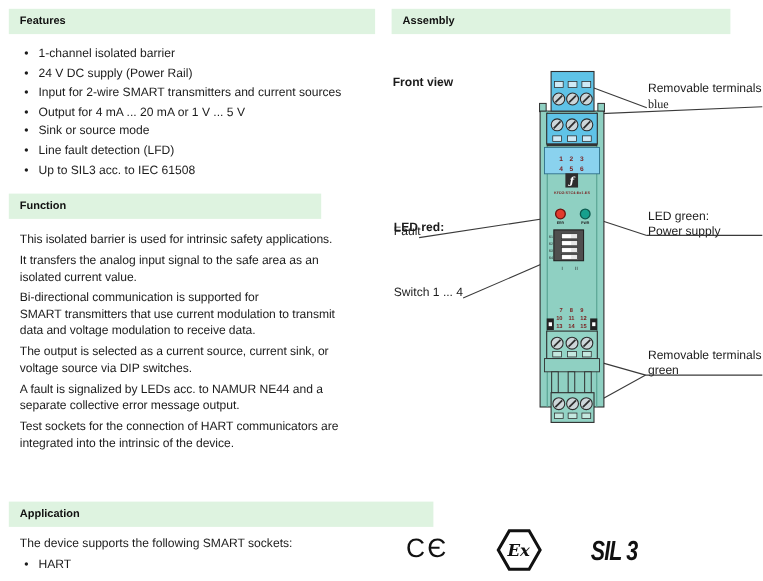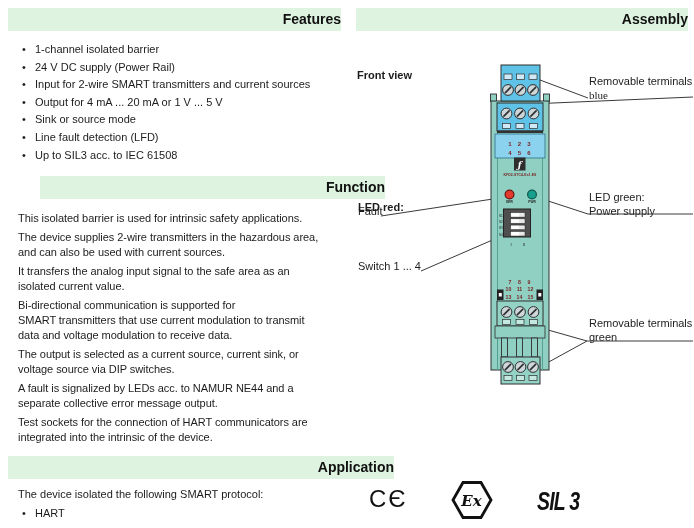--- a/index.html
+++ b/index.html
@@ -1,19 +1,19 @@
 <!DOCTYPE html>
 <html><head>
 <meta charset="utf-8">
 <style>
   html,body{margin:0;padding:0;background:#ffffff;}
   .page{position:relative;width:694px;height:528px;background:#fff;overflow:hidden;
         font-family:"Liberation Sans","DejaVu Sans",sans-serif;color:#1c1c1c;}
   .bar{position:absolute;height:23px;background:#def3e0;}
-  .bar .bar-title{display:block;font-weight:bold;font-size:14px;line-height:23px;padding-left:10px;color:#111;text-align:right;}
+  .bar .bar-title{display:block;font-weight:bold;font-size:10px;line-height:23px;padding-left:10px;color:#111;}
   .bullet-list{position:absolute;font-size:11px;}
   .bullet-item{position:relative;padding-left:13px;line-height:17.6px;white-space:nowrap;}
   .bullet-item::before{content:"\2022";position:absolute;left:0;top:0;}
   .paras{position:absolute;left:18px;top:211px;font-size:11px;}
   .para{margin:0 0 4px 0;}
   .ln{line-height:15px;white-space:nowrap;letter-spacing:-0.05px;}
   .app-intro{position:absolute;left:18px;top:488px;font-size:11px;white-space:nowrap;}
   .app-list{position:absolute;left:22px;top:506px;font-size:11px;}
   .callout{position:absolute;font-size:11px;line-height:14px;white-space:nowrap;}
   .bold{font-weight:bold;}
@@ -35,31 +35,27 @@
   <div class="bullet-list" style="left:22px;top:41px;">
     <div class="bullet-item">1-channel isolated barrier</div>
     <div class="bullet-item">24 V DC supply (Power Rail)</div>
     <div class="bullet-item">Input for 2-wire SMART transmitters and current sources</div>
     <div class="bullet-item">Output for 4 mA ... 20 mA or 1 V ... 5 V</div>
     <div class="bullet-item">Sink or source mode</div>
     <div class="bullet-item">Line fault detection (LFD)</div>
     <div class="bullet-item">Up to SIL3 acc. to IEC 61508</div>
   </div>
 
-  <div class="bar" style="left:8px;top:176px;width:345px;margin-left:32px;">
+  <div class="bar" style="left:8px;top:176px;width:284px;">
     <span class="bar-title">Function</span>
   </div>
 
   <div class="paras">
     <div class="para">
       <div class="ln">This isolated barrier is used for intrinsic safety applications.</div>
-    </div>
-    <div class="para">
-      <div class="ln">The device supplies 2-wire transmitters in the hazardous area,</div>
-      <div class="ln">and can also be used with current sources.</div>
     </div>
     <div class="para">
       <div class="ln">It transfers the analog input signal to the safe area as an</div>
       <div class="ln">isolated current value.</div>
     </div>
     <div class="para">
       <div class="ln">Bi-directional communication is supported for</div>
       <div class="ln">SMART transmitters that use current modulation to transmit</div>
       <div class="ln">data and voltage modulation to receive data.</div>
     </div>
@@ -74,26 +70,26 @@
     <div class="para">
       <div class="ln">Test sockets for the connection of HART communicators are</div>
       <div class="ln">integrated into the intrinsic of the device.</div>
     </div>
   </div>
 
   <div class="bar" style="left:8px;top:456px;width:386px;">
     <span class="bar-title">Application</span>
   </div>
 
-  <div class="app-intro">The device isolated the following SMART protocol:</div>
+  <div class="app-intro">The device supports the following SMART sockets:</div>
   <div class="app-list bullet-list">
     <div class="bullet-item" style="line-height:15px;">HART</div>
   </div>
 
-  <div class="bar" style="left:356px;top:8px;width:332px;">
+  <div class="bar" style="left:356px;top:8px;width:308px;">
     <span class="bar-title">Assembly</span>
   </div>
 
   <div class="callout bold" style="left:357px;top:68px;">Front view</div>
 
   <div class="callout" style="left:589px;top:74px;">Removable terminals</div>
   <div class="callout" style="left:589px;top:88px;font-family:Liberation Serif, serif;">blue</div>
 
   <div class="callout" style="left:358px;top:200px;font-weight:bold;">LED red:</div>
   <div class="callout" style="left:358px;top:204px;">Fault</div>

